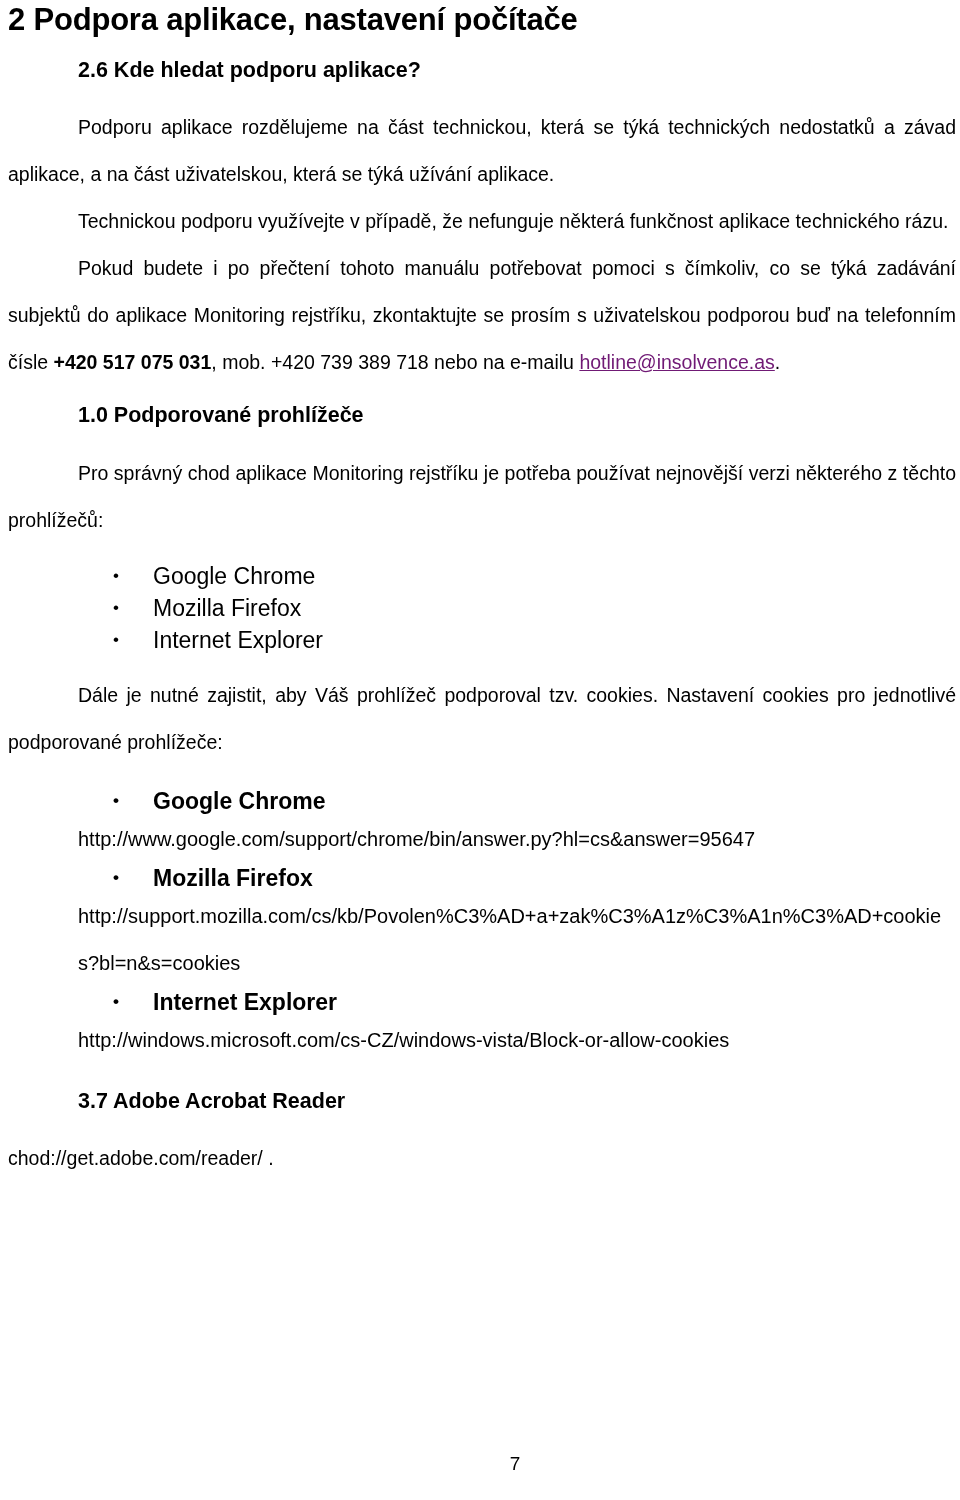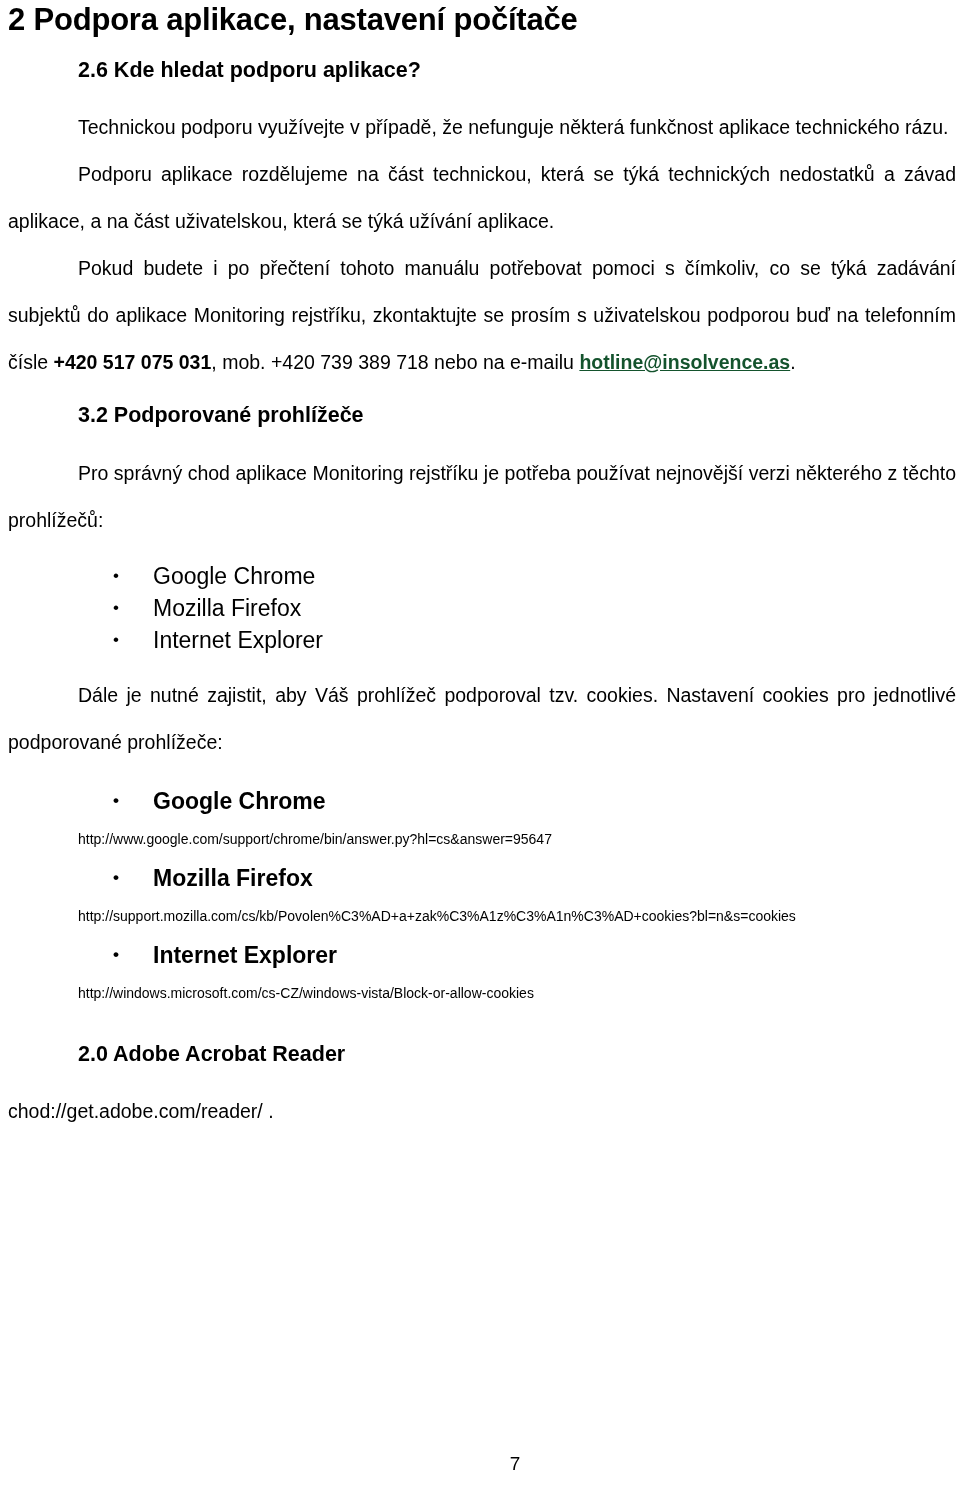--- a/index.html
+++ b/index.html
@@ -51,21 +51,21 @@
     margin: 0;
     padding: 0;
     text-align: justify;
     text-justify: inter-word;
   }
   p.body.indent { text-indent: 70px; }
   p.nojust { text-align: left; }
 
   
   p.url {
-    font-size: 14px;
+    font-size: 20px;
     line-height: 47px;
     margin: 0;
     padding: 0;
     margin-left: 70px;
     text-align: left;
     word-break: break-all;
   }
 
   
   ul.bullets {
@@ -85,22 +85,22 @@
     left: 0;
     top: 0;
     font-size: 17px;
   }
   ul.tight li { line-height: 32px; }
   ul.bold li { font-weight: bold; line-height: 30px; }
 
   
   .b { font-weight: bold; }
   .maillink {
-    color: #14532d;
-    font-weight: bold;
+    color: #701a75;
+    font-weight: normal;
     text-decoration: underline;
   }
 
   
   .sp-title { height: 22px; }
   .sp-a { height: 22px; }
   .sp-b { height: 18px; }
   .sp-c { height: 16px; }
   .sp-d { height: 20px; }
   .sp-e { height: 26px; }
@@ -123,29 +123,29 @@
   <div class="content">
 
     <h1 class="h1">2 Podpora aplikace, nastavení počítače</h1>
 
     <div class="sp-title"></div>
 
     <h2 class="h2">2.6 Kde hledat podporu aplikace?</h2>
 
     <div class="sp-a"></div>
 
+    <p class="body indent">Podporu aplikace rozdělujeme na část technickou, která se týká technických nedostatků a závad aplikace, a na část uživatelskou, která se týká užívání aplikace.</p>
+
     <p class="body indent">Technickou podporu využívejte v případě, že nefunguje některá funkčnost aplikace technického rázu.</p>
-
-    <p class="body indent">Podporu aplikace rozdělujeme na část technickou, která se týká technických nedostatků a závad aplikace, a na část uživatelskou, která se týká užívání aplikace.</p>
 
     <p class="body indent"><span>Pokud budete i po přečtení tohoto manuálu potřebovat pomoci s čímkoliv, co se týká zadávání subjektů do aplikace Monitoring rejstříku, zkontaktujte se prosím s uživatelskou podporou buď na telefonním čísle </span><span class="b">+420 517 075 031</span><span>, mob. </span><span>+420 739 389 718</span><span> nebo na e-mailu </span><a class="maillink" href="#">hotline@insolvence.as</a><span>.</span></p>
 
     <div class="sp-b"></div>
 
-    <h2 class="h2">3.2 Podporované prohlížeče</h2>
+    <h2 class="h2">1.0 Podporované prohlížeče</h2>
 
     <div class="sp-a"></div>
 
     <p class="body indent">Pro správný chod aplikace Monitoring rejstříku je potřeba používat nejnovější verzi některého z těchto prohlížečů:</p>
 
     <div class="sp-c"></div>
 
     <ul class="bullets tight">
       <li>Google Chrome</li>
       <li>Mozilla Firefox</li>
@@ -168,21 +168,21 @@
     </ul>
     <p class="url">http://support.mozilla.com/cs/kb/Povolen%C3%AD+a+zak%C3%A1z%C3%A1n%C3%AD+cookies?bl=n&amp;s=cookies</p>
 
     <ul class="bullets bold">
       <li>Internet Explorer</li>
     </ul>
     <p class="url">http://windows.microsoft.com/cs-CZ/windows-vista/Block-or-allow-cookies</p>
 
     <div class="sp-e"></div>
 
-    <h2 class="h2">2.0 Adobe Acrobat Reader</h2>
+    <h2 class="h2">3.7 Adobe Acrobat Reader</h2>
 
     <div class="sp-a"></div>
 
 
     <p class="body nojust">chod://get.adobe.com/reader/ .</p>
 
   </div>
 
   <div class="page-number">7</div>
 </div>

